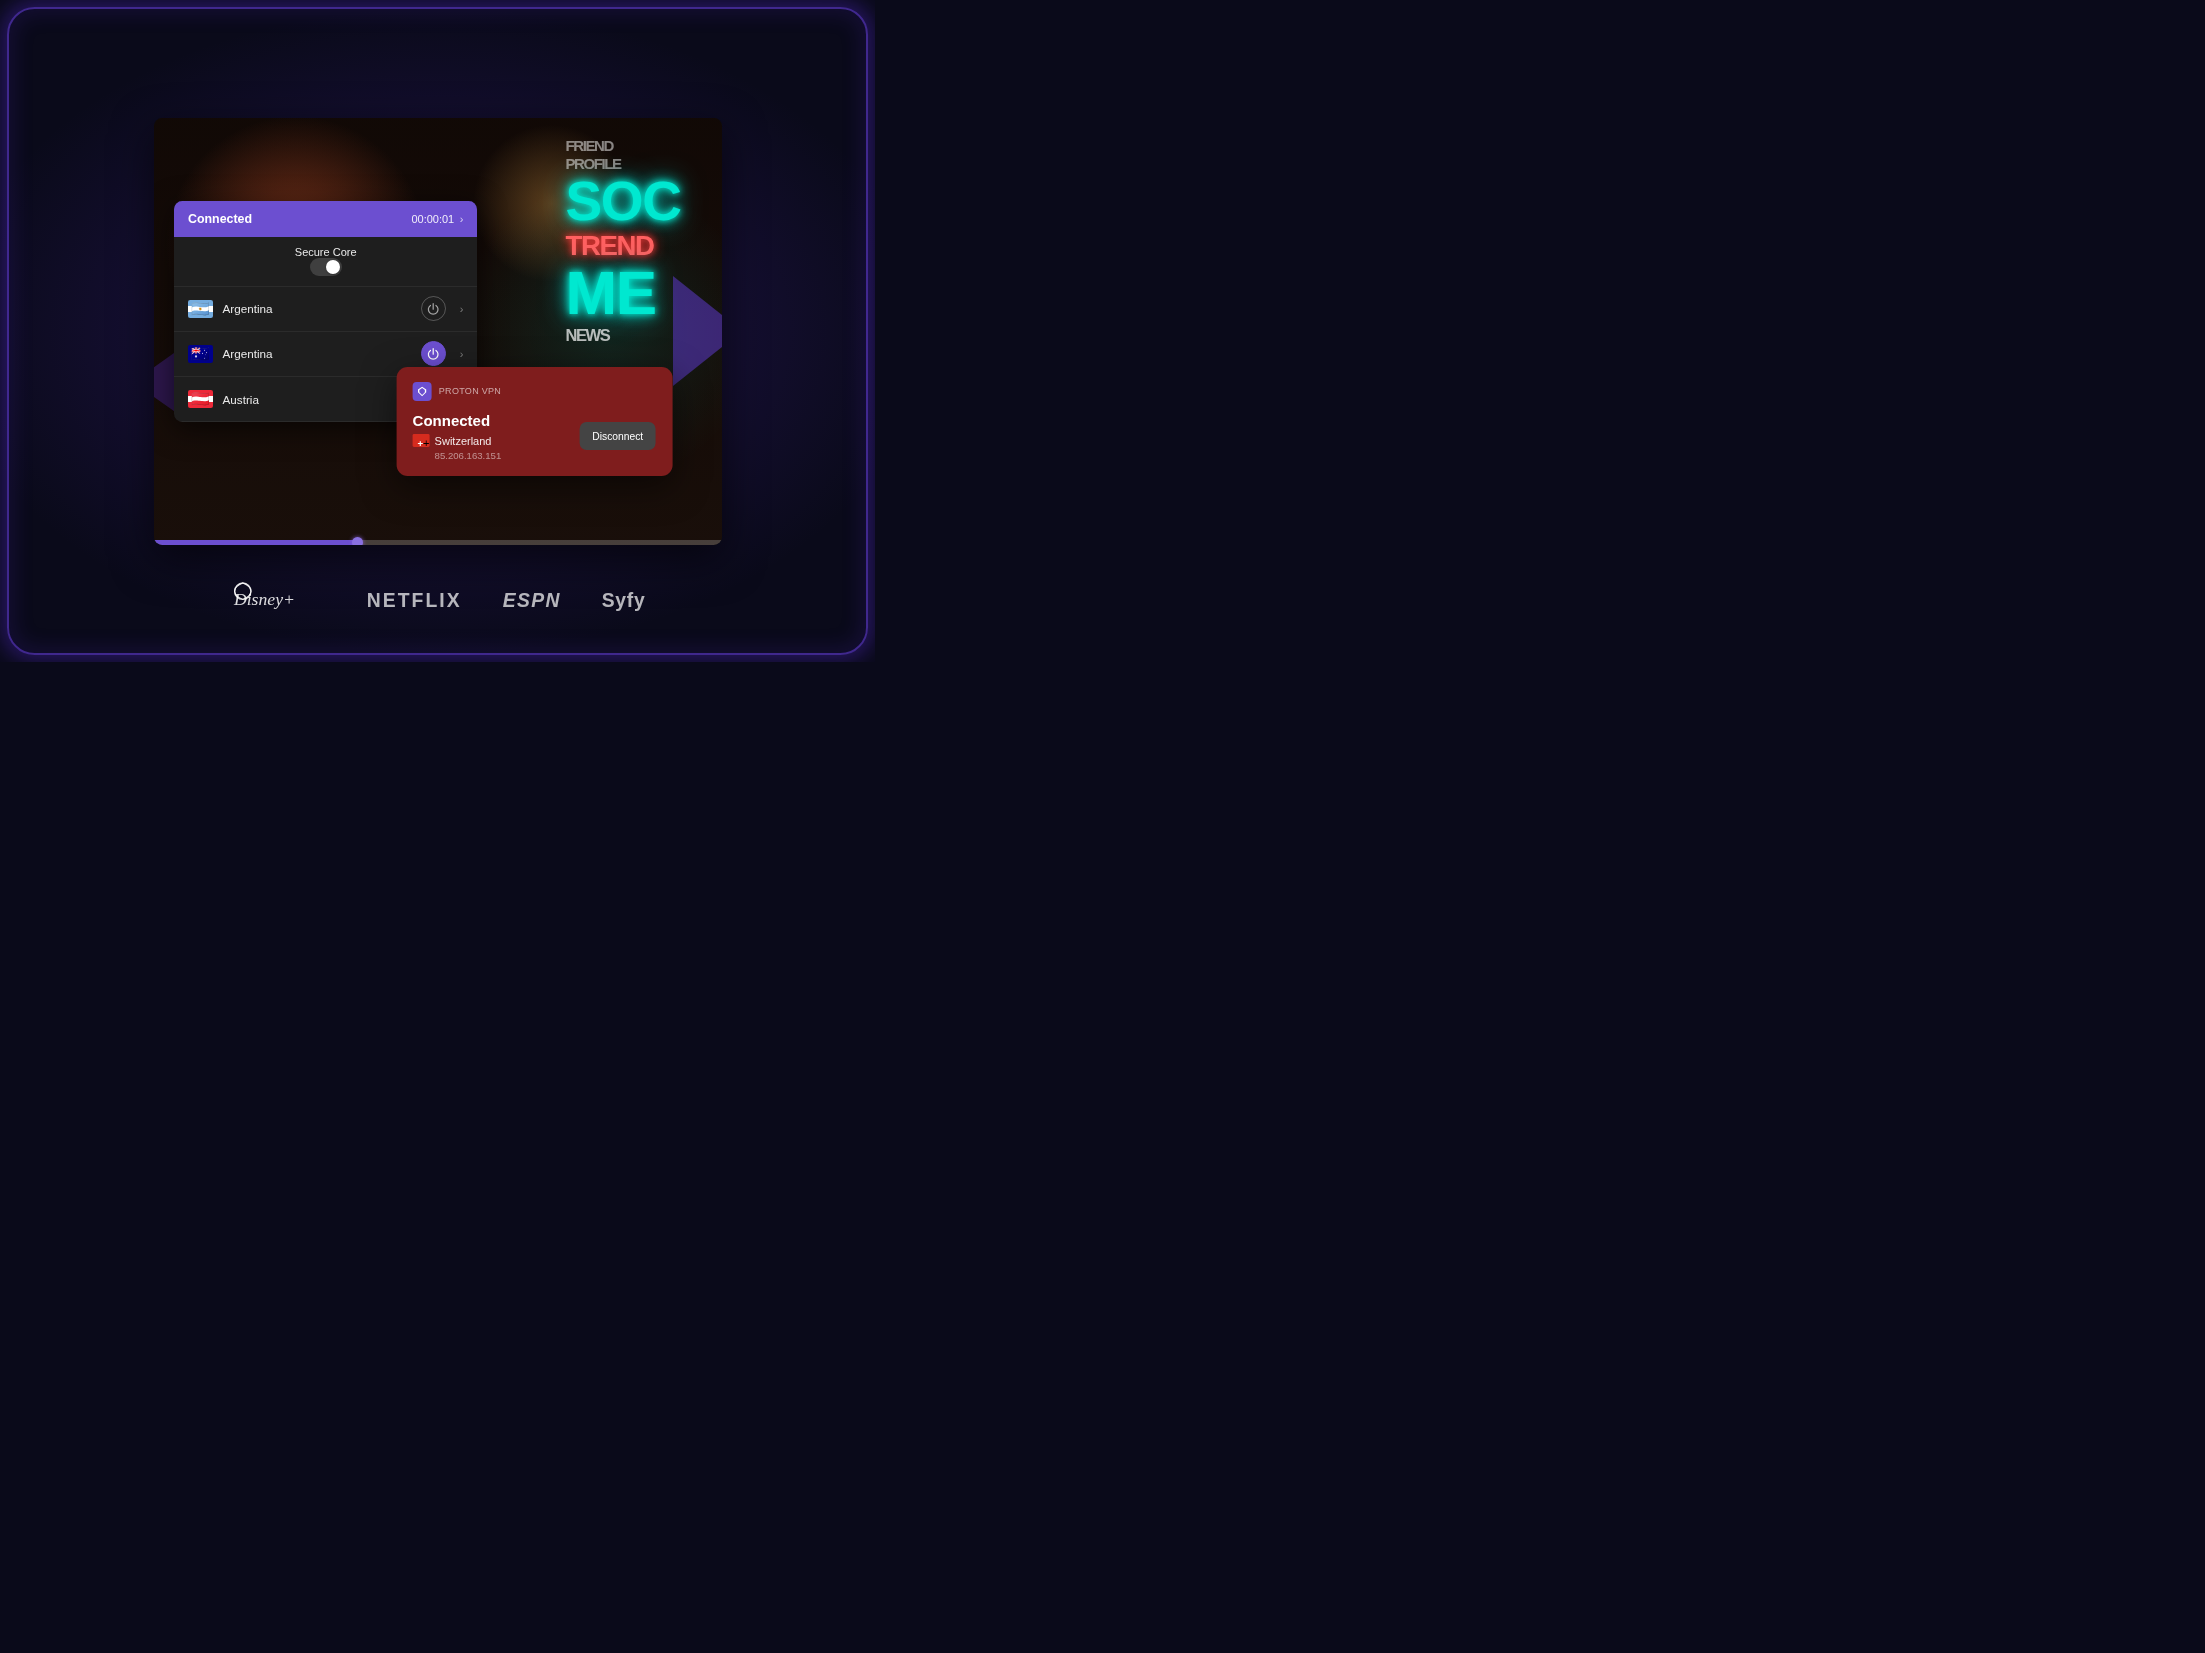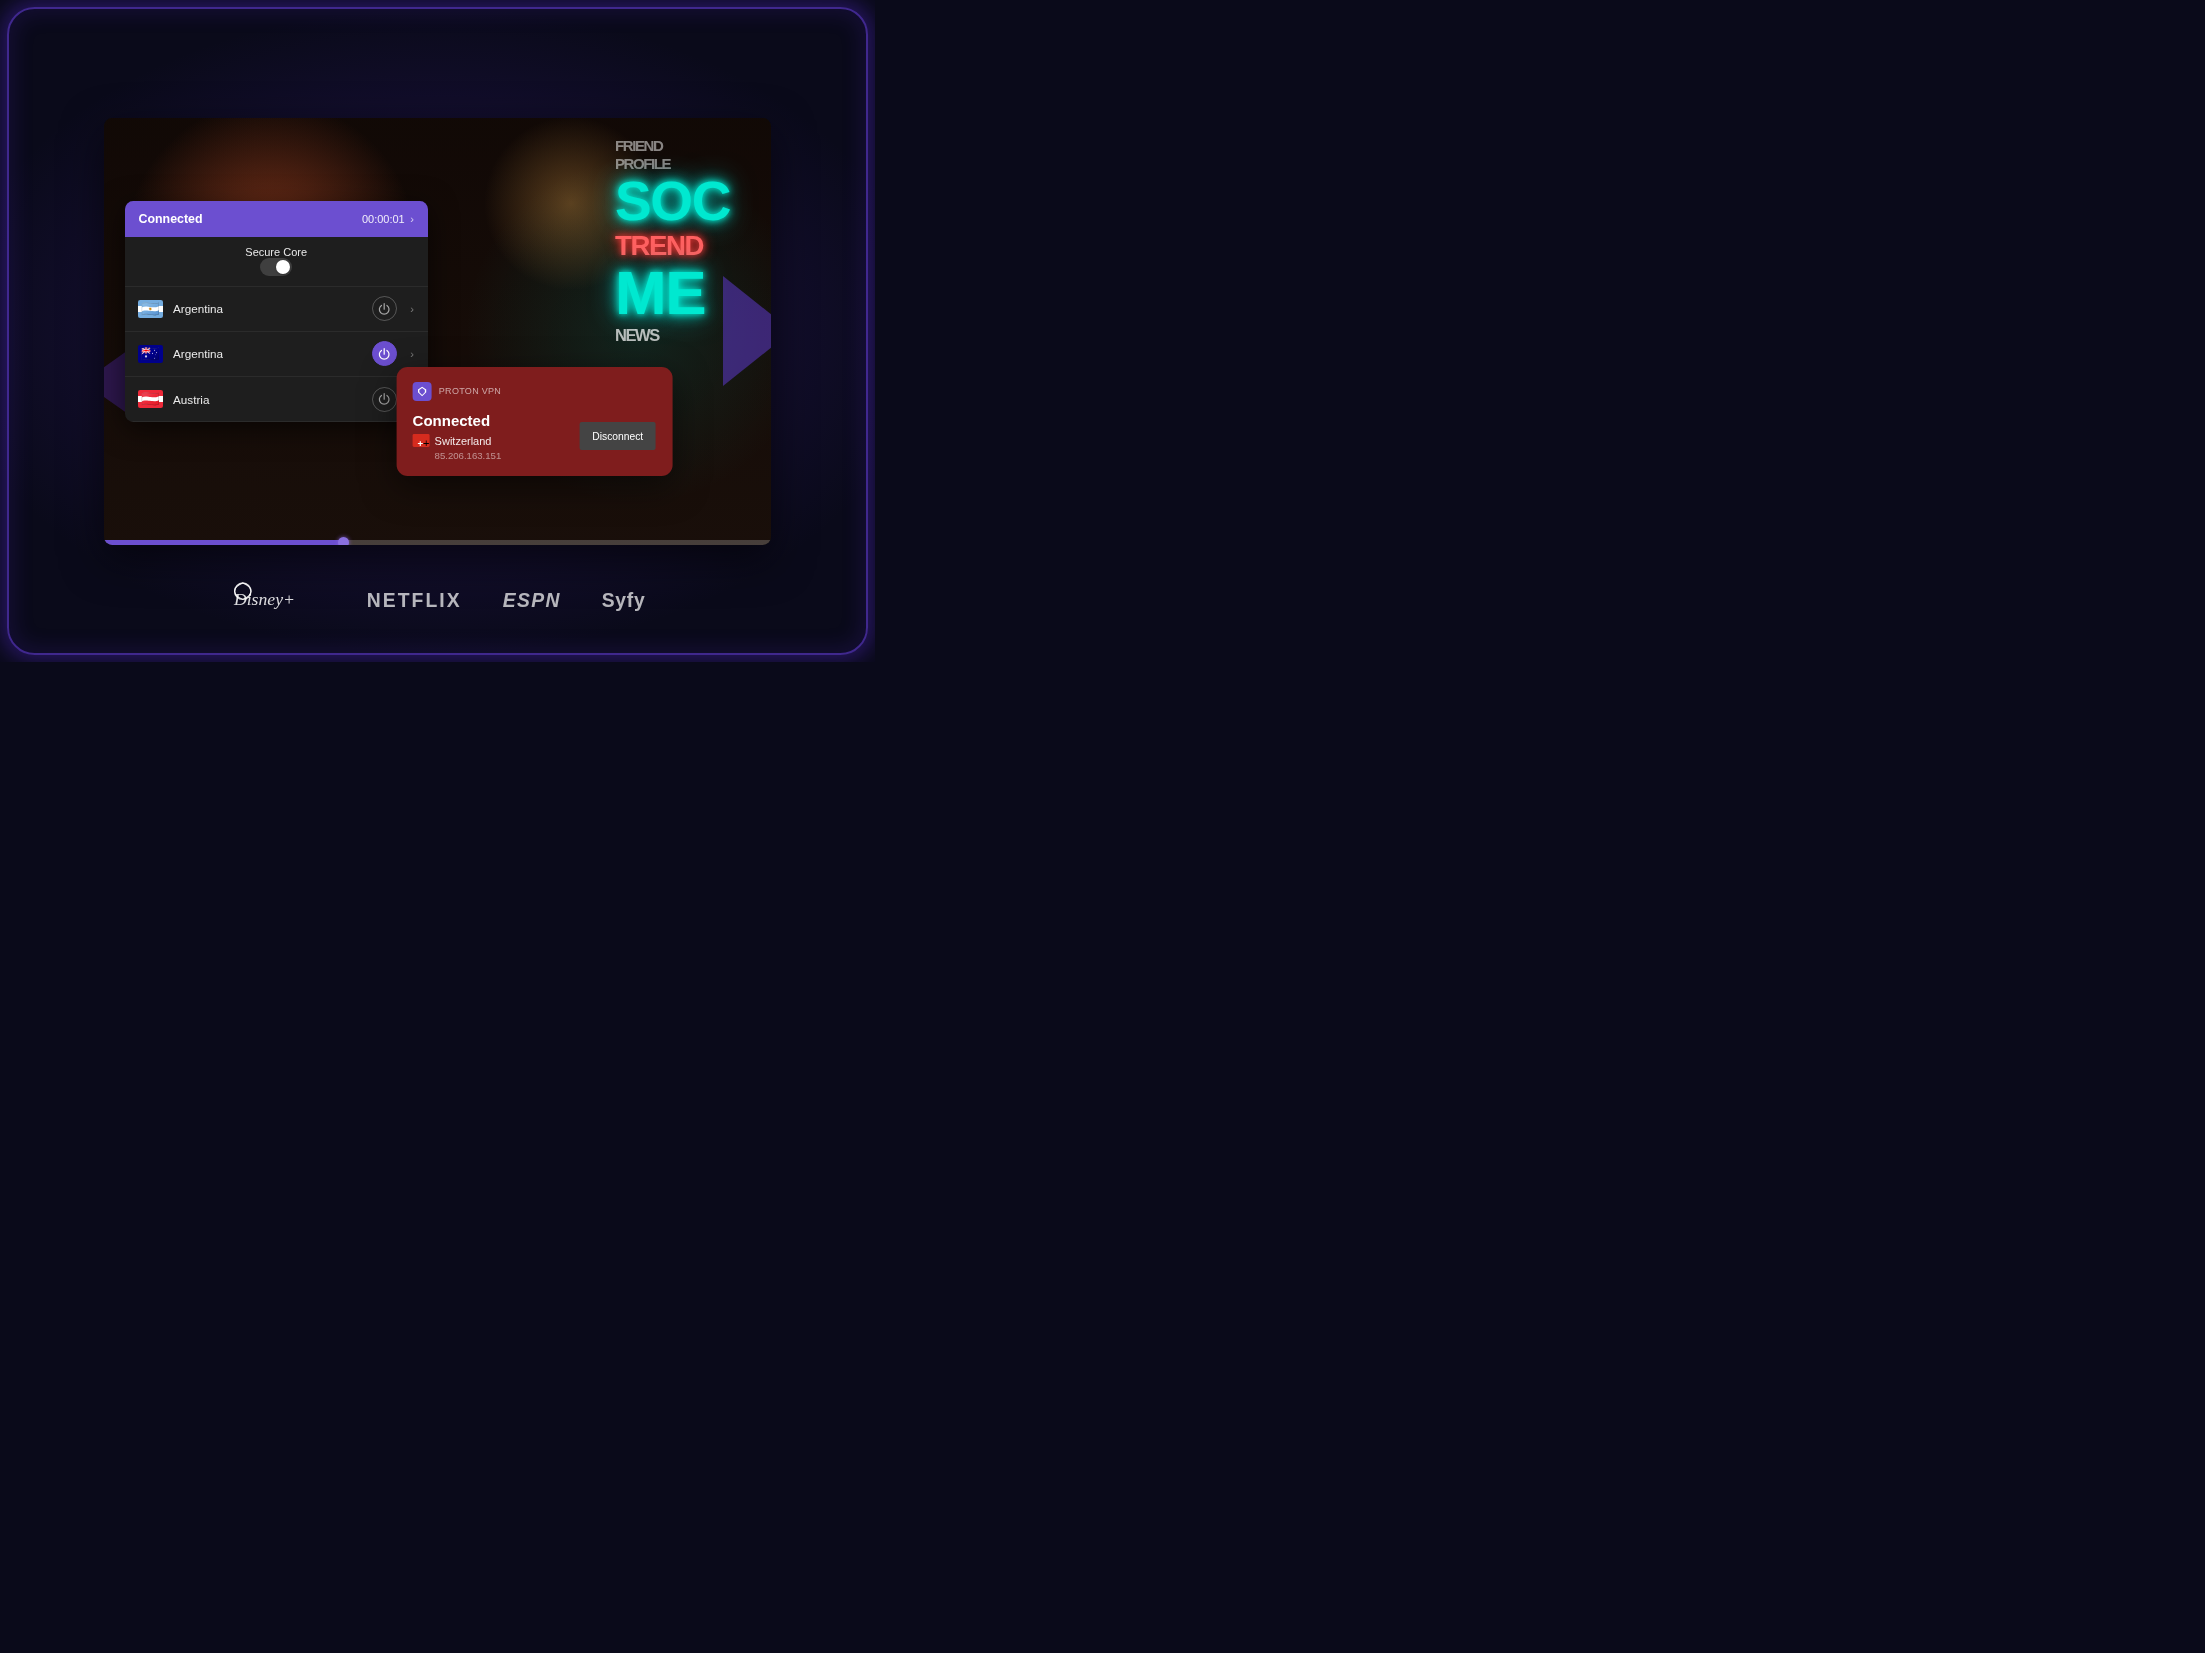--- a/index.html
+++ b/index.html
@@ -39,21 +39,21 @@
       width: 793px;
       height: 606px;
       display: flex;
       align-items: center;
       justify-content: center;
     }
 
     
     .monitor-area {
       position: relative;
-      width: 667px;
+      width: 568px;
       height: 427px;
       background: #111;
       border-radius: 8.3px;
       overflow: hidden;
       box-shadow: 0 13.8px 41px rgba(0,0,0,0.6);
     }
 
     
     .neon-text {
       position: absolute;
@@ -382,21 +382,21 @@
       color: rgba(255,255,255,0.5);
       font-size: 9.6px;
       margin-left: 22px;
     }
 
     .disconnect-btn {
       background: #444;
       border: none;
       color: white;
       padding: 8.3px 12.4px;
-      border-radius: 2px;
+      border-radius: 7px;
       font-size: 10.3px;
       cursor: pointer;
       white-space: nowrap;
       font-weight: 500;
     }
 
     
     .deco-triangle-right {
       position: absolute;
       right: -20.7px;

